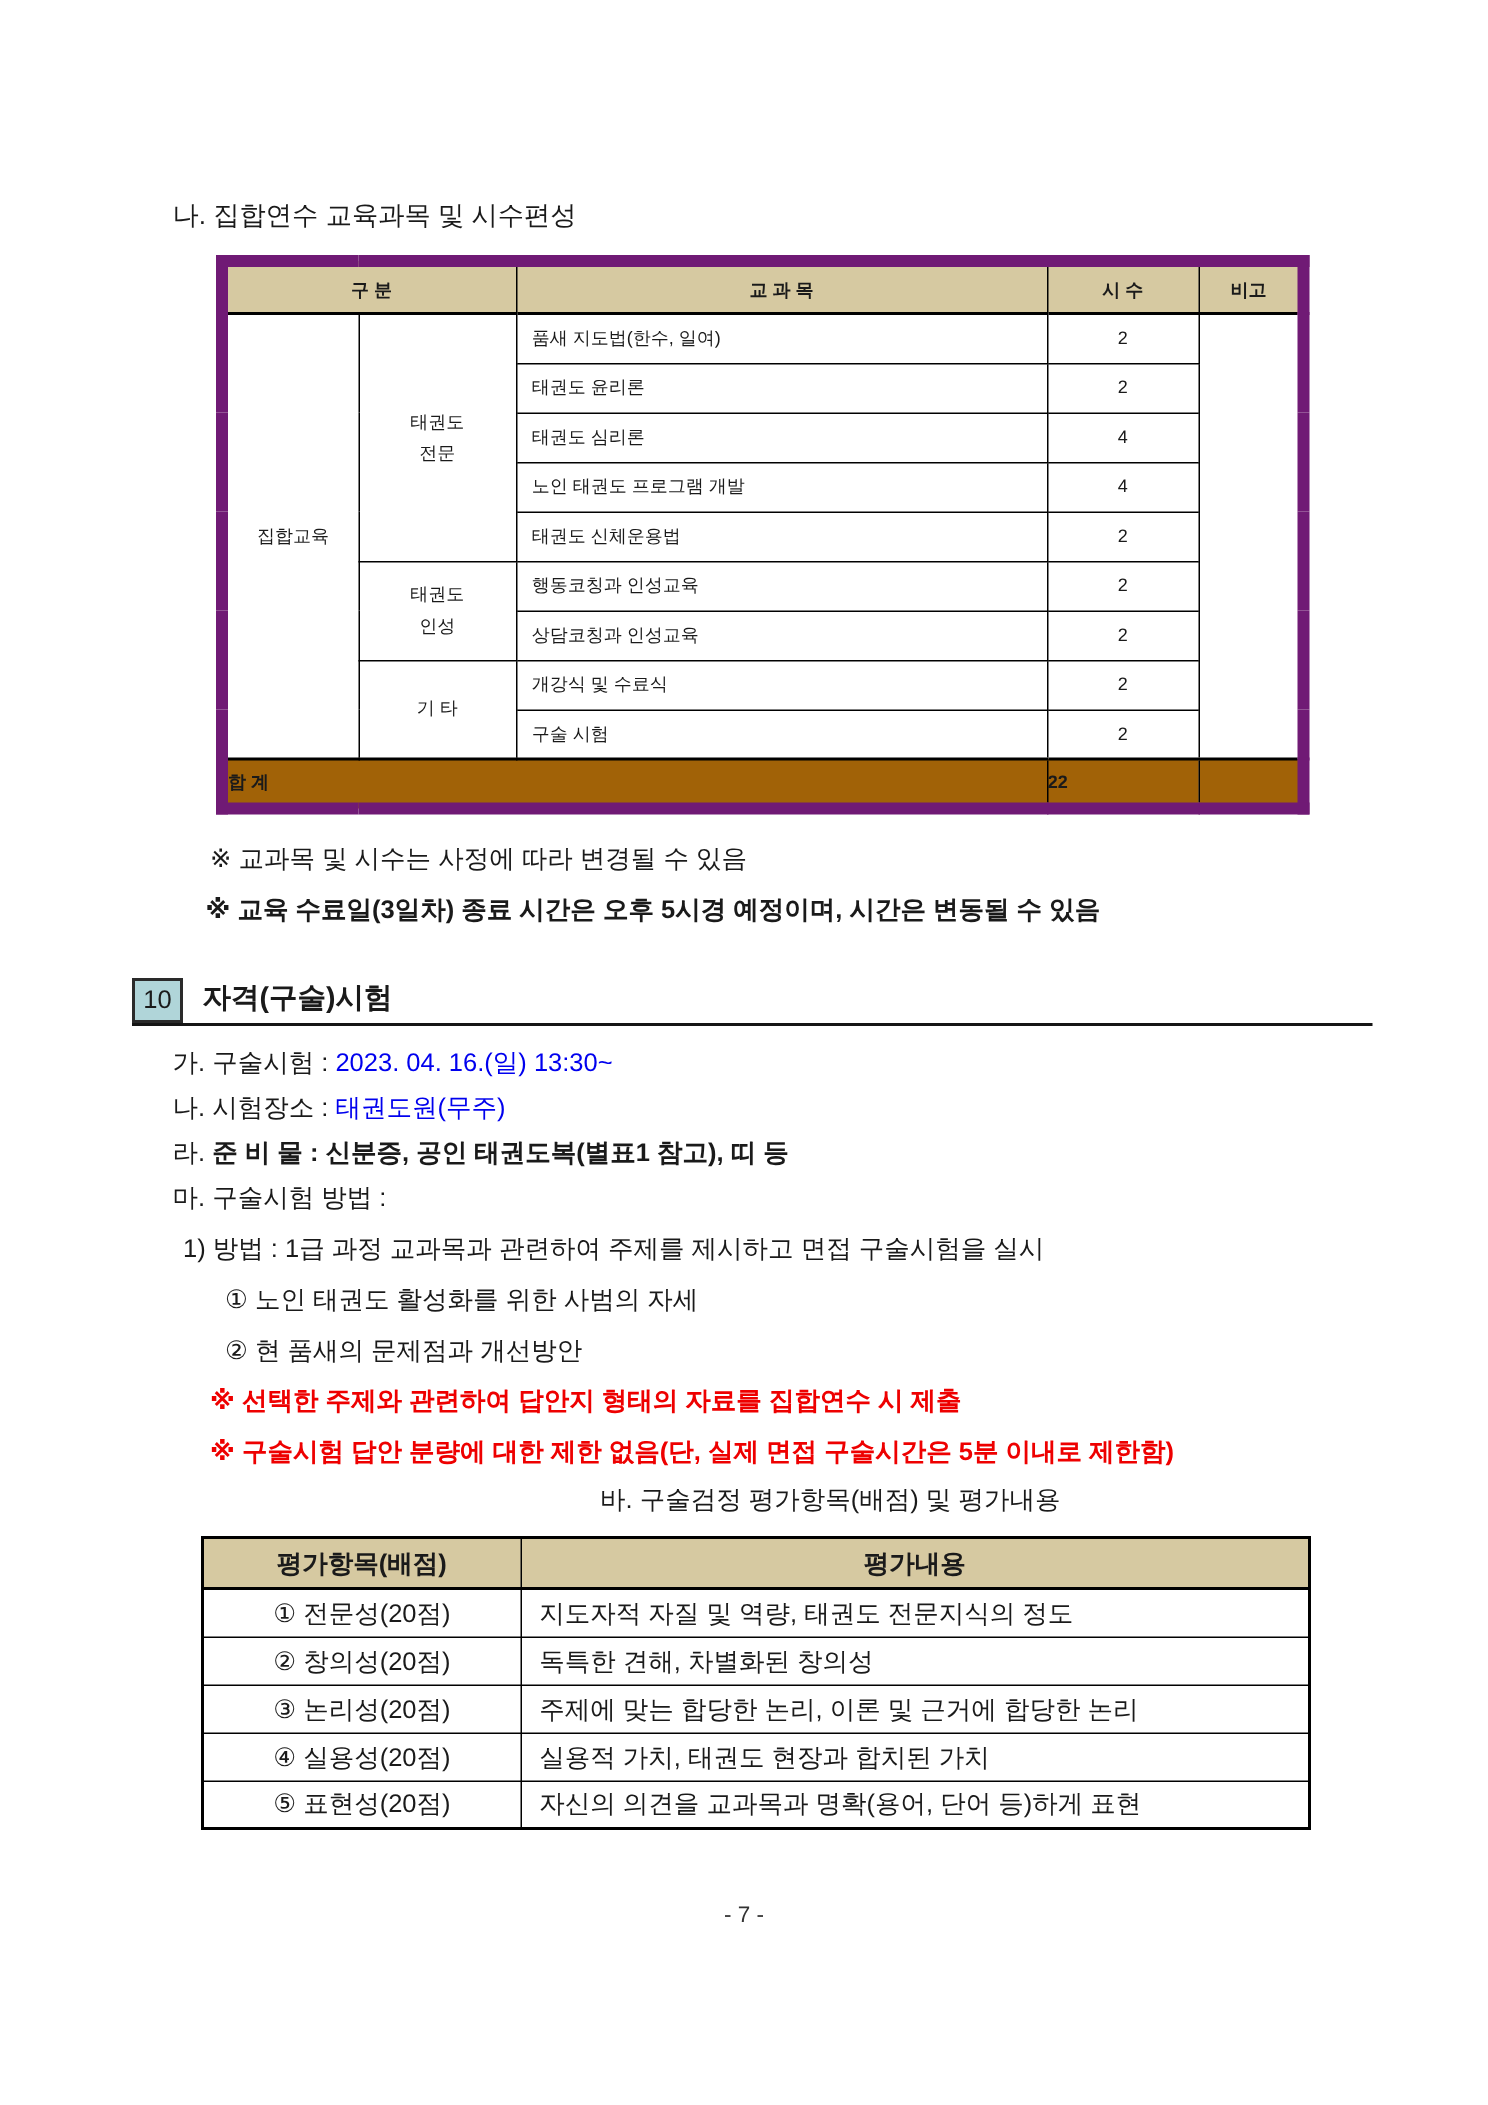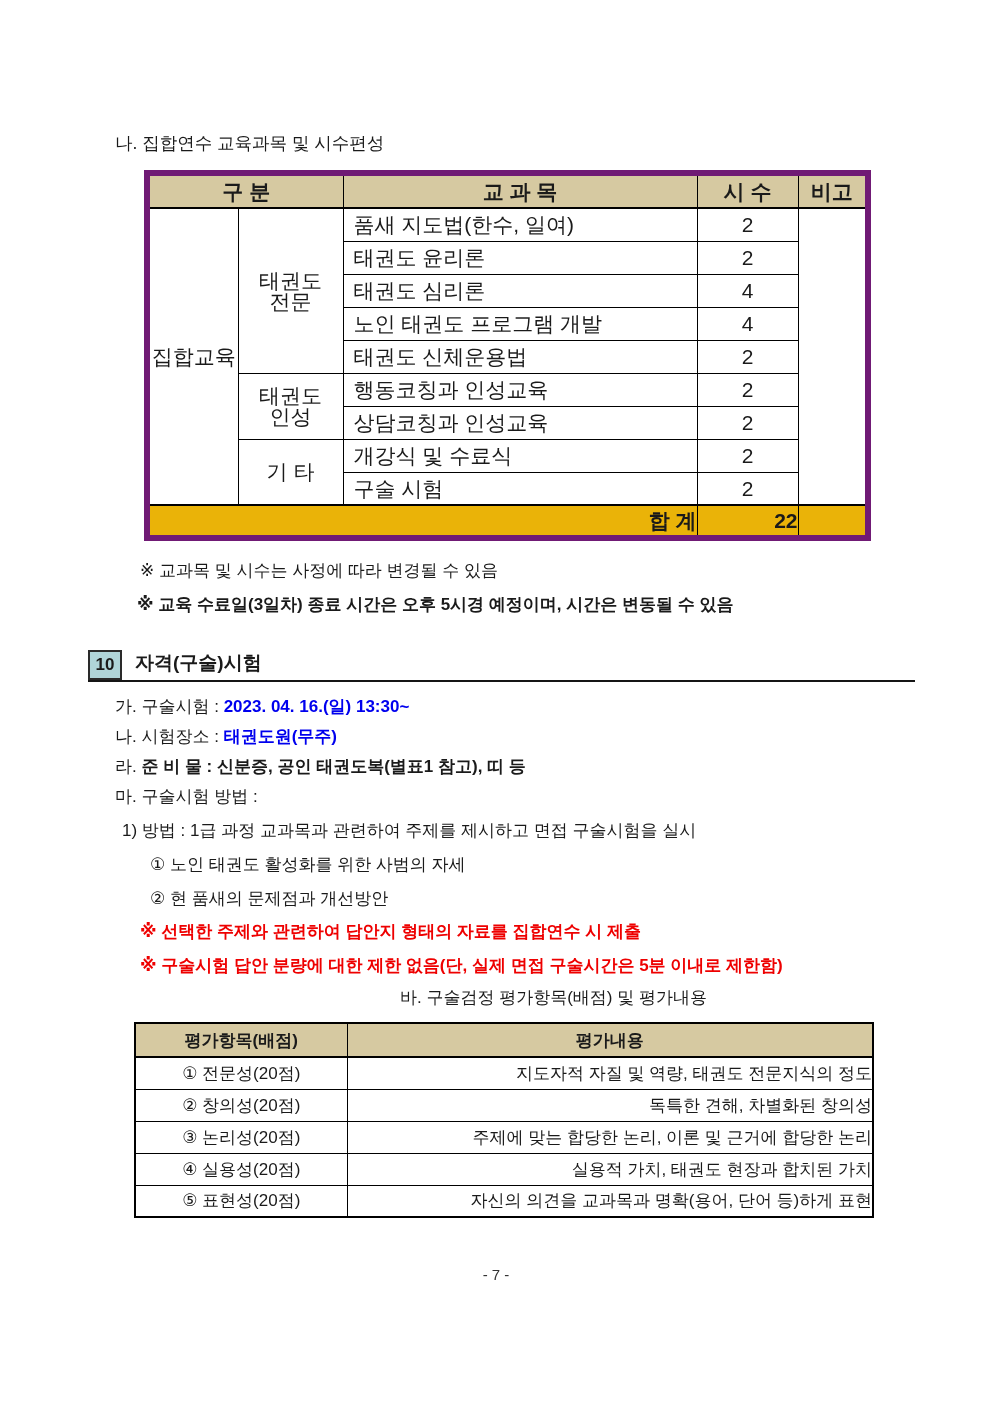--- a/index.html
+++ b/index.html
@@ -11,94 +11,94 @@
     background:#ffffff;
     font-family:"Liberation Sans","DejaVu Sans",sans-serif;
     color:#1a1a1a;
   }
   .title-b { margin:132px 0 0 115px; font-size:17.5px; line-height:22px; }
 
   
   table.t1 {
     margin:16px 0 0 144px;
     border-collapse:collapse;
-    border:6px solid #701a75;
+    border:8px solid #701a75;
     table-layout:fixed;
     width:724px;
-    font-size:21px;
+    font-size:12px;
   }
   table.t1 td, table.t1 th { border:1px solid #000; line-height:21px; }
   table.t1 thead th {
     background:#d6c9a1;
     font-weight:bold;
     height:35px;
     text-align:center;
     border-bottom:2px solid #000;
   }
   table.t1 tbody td { height:33px; }
   .cell-subject { text-align:left; padding-left:10px; }
   .cell-center  { text-align:center; }
   .cell-preline { white-space:pre-line; text-align:center; }
   tr.total-row td {
-    background:#eab308;
+    background:#a16207;
     border-top:2px solid #000;
     font-weight:bold;
     height:33px;
-    text-align:right;
+    text-align:left;
   }
 
   
   .note1 { margin:19px 0 0 140px; font-size:17px; line-height:22px; }
   .note2 { margin:12px 0 0 137px; font-size:17px; line-height:22px; font-weight:bold; }
 
   
   .sec-head {
     margin:34px 0 0 88px;
     width:827px;
     border-bottom:2px solid #151515;
     display:flex; align-items:flex-end; gap:13px;
   }
   .sec-num {
     width:34px; height:30px;
     background:#b0d5d9;
     border:2px solid #2a2a2a;
-    font-size:17px; font-weight:bold;
+    font-size:17px; font-weight:normal;
     display:flex; align-items:center; justify-content:center;
   }
   .sec-title { font-size:19px; font-weight:bold; padding-bottom:4px; }
 
   
   .line   { margin-left:115px; font-size:17px; line-height:22px; }
   .ind1   { margin-left:122px; }
   .ind2   { margin-left:150px; }
   .indred { margin-left:140px; }
   .mt14 { margin-top:14px; } .mt8 { margin-top:8px; }
   .mt12 { margin-top:12px; } .mt11 { margin-top:11px; } .mt10 { margin-top:10px;text-align:center; }
-  .blue { color:#0000ee; font-weight:bold; }
+  .blue { color:#0000ee; font-weight:normal; }
   .red  { color:#ee0000; font-weight:bold; }
   .bold { font-weight:bold; }
 
   
   table.t2 {
     margin:13px 0 12px 134px;
     border-collapse:collapse;
     border:2px solid #000;
     table-layout:fixed;
     width:738px;
     font-size:17px;
     padding-left:40px;
   }
   table.t2 td, table.t2 th { border:1px solid #000; line-height:21px; }
   table.t2 thead th {
     background:#d6c9a1; font-weight:bold; height:34px; text-align:center;
     border-bottom:2px solid #000;
   }
   table.t2 tbody td { height:32px; }
   table.t2 .c1 { text-align:center; }
-  table.t2 .c2 { text-align:right; padding-left:12px; }
+  table.t2 .c2 { text-align:left; padding-left:12px; }
 
   .page-num { margin-top:48px; text-align:center; font-size:15px; color:#333; }
 </style>
 </head>
 <body>
 
 <div class="page">
 
   <div class="title-b">나. 집합연수 교육과목 및 시수편성</div>
 

